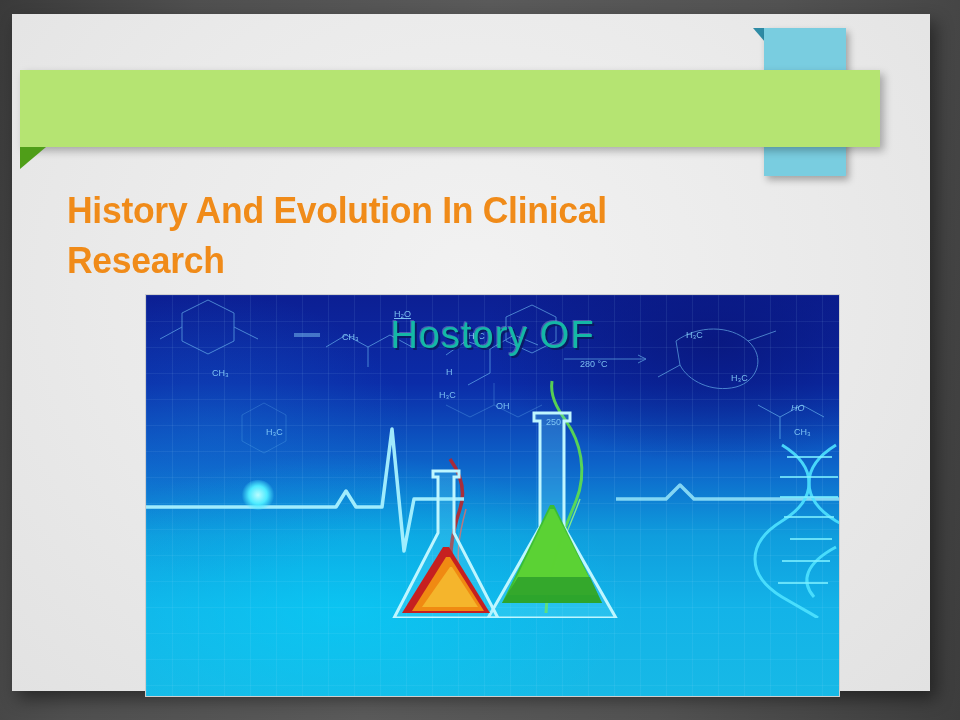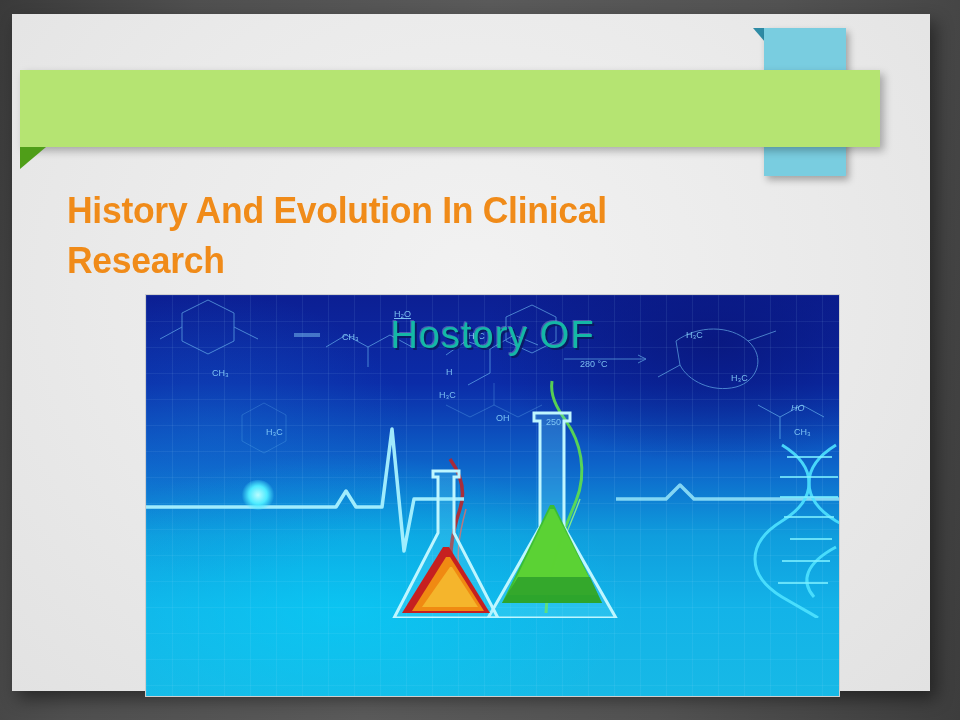--- a/index.html
+++ b/index.html
@@ -269,21 +269,21 @@
     <div class="mol-label" style="left:322px; top:36px;">H₃C</div>
     <div class="mol-label" style="left:300px; top:72px;">H</div>
     <div class="mol-label" style="left:540px; top:35px;">H₃C</div>
     <div class="mol-label" style="left:585px; top:78px;">H₃C</div>
     <div class="mol-label" style="left:434px; top:64px;">280 °C</div>
     <div class="mol-label" style="left:248px; top:14px;text-decoration:underline;">H₂O</div>
     <div class="mol-label" style="left:293px; top:95px;">H₃C</div>
     <div class="mol-label" style="left:645px; top:108px;font-style:italic;">HO</div>
     <div class="mol-label" style="left:648px; top:132px;">CH₃</div>
     <div class="mol-label" style="left:120px; top:132px;">H₃C</div>
-    <div class="mol-label" style="left:350px; top:118px;">OH</div>
+    <div class="mol-label" style="left:350px; top:106px;">OH</div>
     <div class="mol-label" style="left:400px; top:122px;">250</div>
 
     <div id="pic-text">
       <div class="line1">Hostory OF</div>
     </div>
 
   </div>
 </div>
 
 </body></html>

